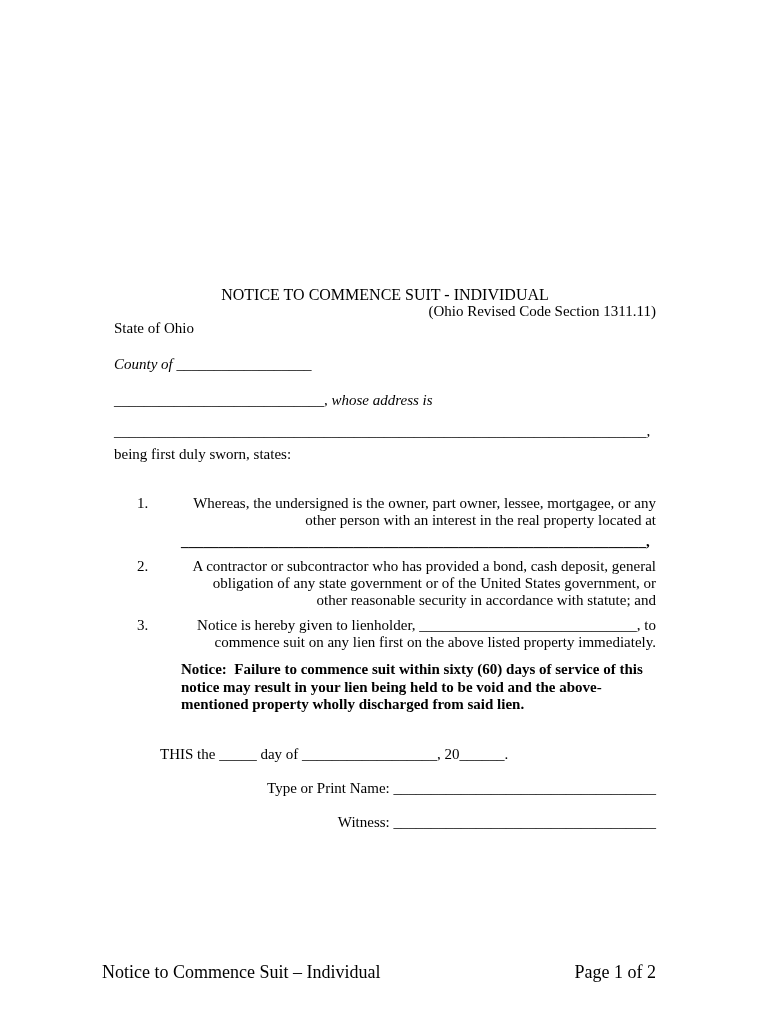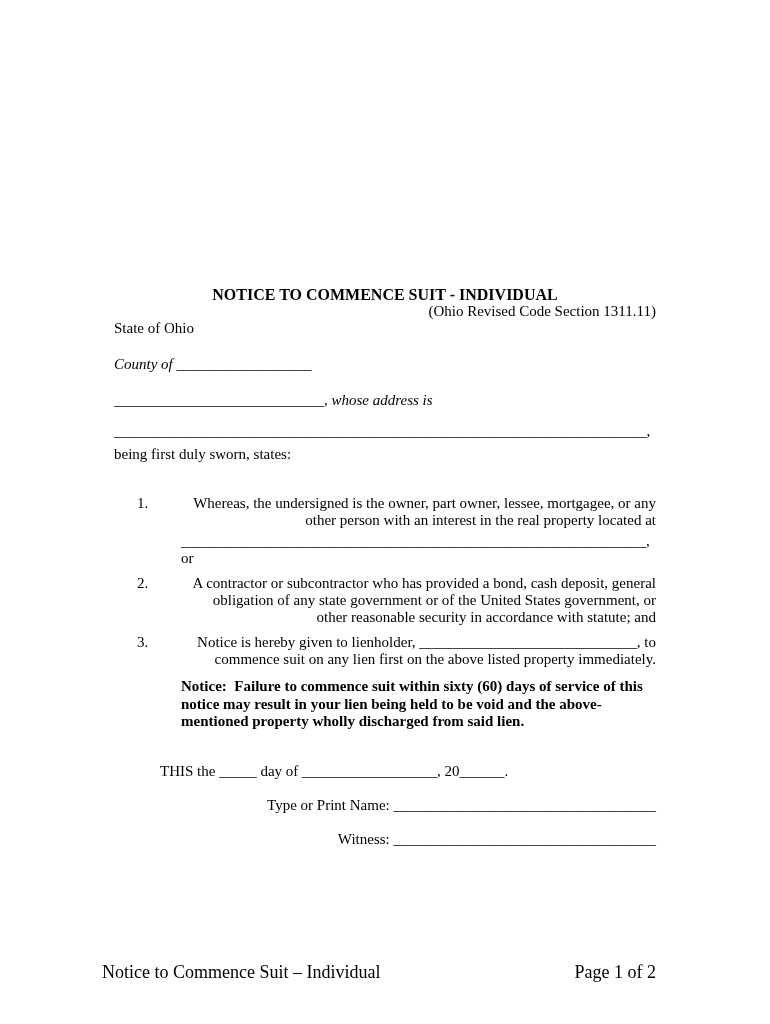--- a/index.html
+++ b/index.html
@@ -14,21 +14,21 @@
   .page {
     position: relative;
     width: 770px;
     height: 1024px;
     padding: 286px 114px 0 114px;
     overflow: hidden;
   }
   .line { line-height: 17px; white-space: pre-wrap; }
   .doc-title {
     text-align: center;
-    font-weight: bold;
+    font-weight: normal;
     font-size: 16px;
     line-height: 17px;
   }
   .doc-subtitle {
     text-align: right;
     font-size: 15px;
     line-height: 17px;
   }
   .mt-lg { margin-top: 19px; font-style: italic; }
   .mt-md { margin-top: 14px; }
@@ -46,21 +46,21 @@
     position: absolute;
     left: -44px;
     top: 0;
   }
   .list-item .item-text {
     text-indent: -21px;
     line-height: 17px;
     white-space: pre-wrap;
     text-align: right;
   }
-  .item-blank-line { margin-top: 4px; line-height: 17px; }
+  .item-blank-line { margin-top: 4px; line-height: 17px; font-weight: bold; }
   .or-line { line-height: 17px; }
 
   .notice-bold {
     margin-left: 67px;
     margin-top: 10px;
     font-weight: bold;
     line-height: 17.5px;
     white-space: pre-wrap;
   }
 
@@ -109,21 +109,20 @@
   <p class="line mt-md"><span class="blank">_______________________________________________________________________</span><span>,</span></p>
 
   <p class="line mt-sm">being first duly sworn, states:</p>
 
   <div class="list">
 
     <div class="list-item">
       <span class="num">1.</span>
       <div class="item-text">Whereas, the undersigned is the owner, part owner, lessee, mortgagee, or any other person with an interest in the real property located at</div>
       <div class="item-blank-line"><span class="blank">______________________________________________________________</span><span>,</span></div>
-      <div class="or-line">or</div>
     </div>
 
     <div class="list-item">
       <span class="num">2.</span>
       <div class="item-text">A contractor or subcontractor who has provided a bond, cash deposit, general obligation of any state government or of the United States government, or other reasonable security in accordance with statute; and</div>
     </div>
 
     <div class="list-item">
       <span class="num">3.</span>
       <div class="item-text"><span>Notice is hereby given to lienholder, </span><span class="blank">_____________________________</span><span>, to commence suit on any lien first on the above listed property immediately.</span></div>

